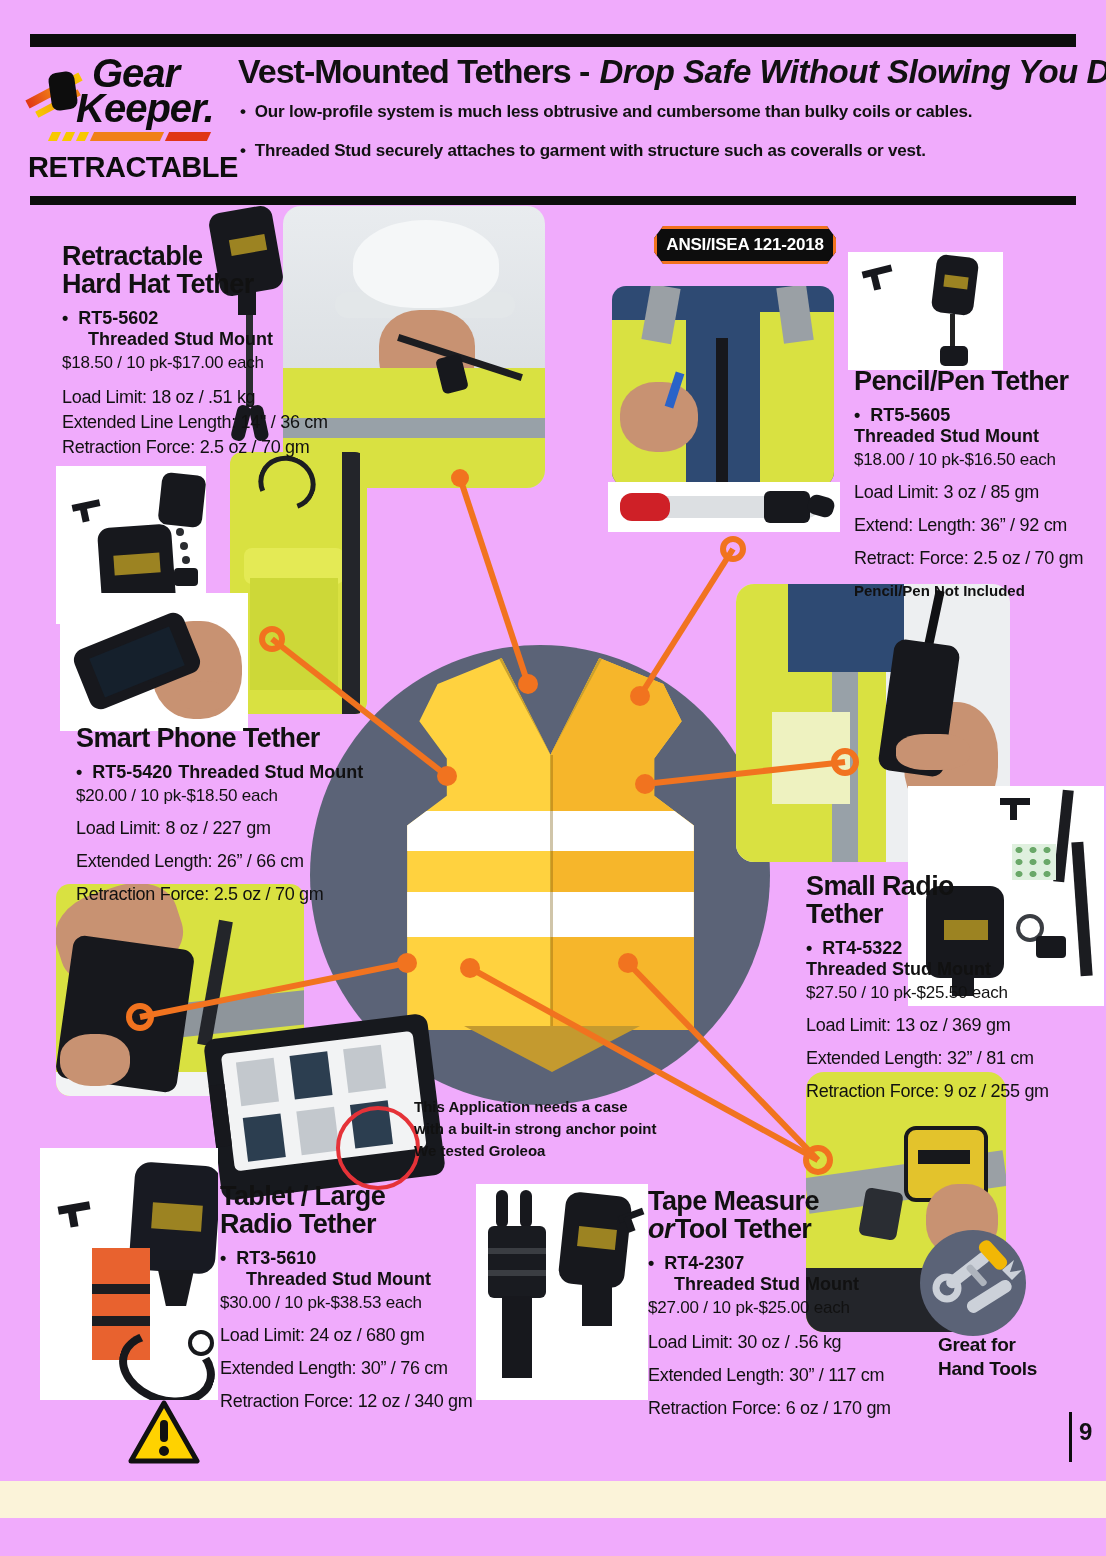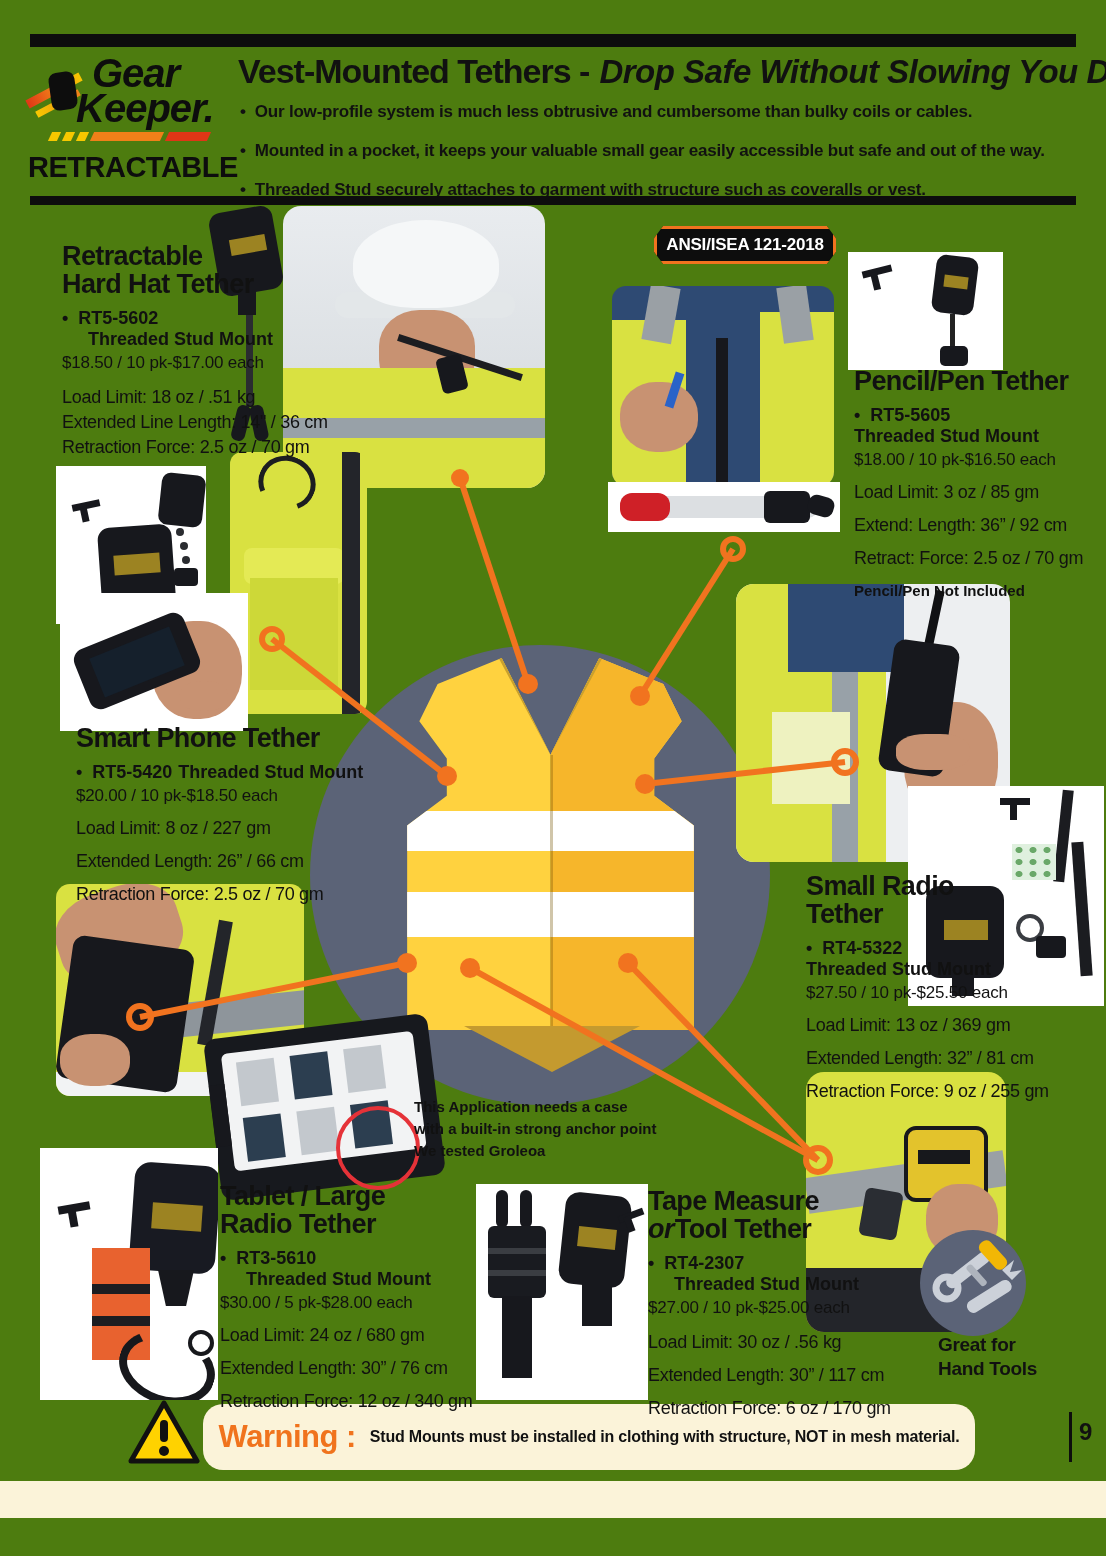--- a/index.html
+++ b/index.html
@@ -1,16 +1,16 @@
 <!DOCTYPE html>
 <html><head>
 <meta charset="utf-8">
 <style>
   html,body{margin:0;padding:0;background:#fff;}
-  #page{position:relative;width:1106px;height:1556px;background:#4d7c0f;overflow:hidden;
+  #page{position:relative;width:1106px;height:1556px;background:#f0abfc;overflow:hidden;
         font-family:"Liberation Sans",sans-serif;color:#111;}
   .abs{position:absolute;}
   
   .hbar{position:absolute;background:#0d0d0d;}
   .logo-line1,.logo-line2{font-style:italic;font-weight:900;font-size:40px;line-height:.88;
         letter-spacing:-1px;color:#0d0d0d;}
   .logo-tag{font-weight:900;font-size:29px;letter-spacing:-.5px;color:#0d0d0d;margin-top:10px;}
   .dashrow{display:flex;gap:5px;margin-top:6px;transform:skewX(-25deg);}
   .dash{height:9px;}
   .htitle{font-size:34px;font-weight:900;letter-spacing:-1px;white-space:nowrap;}
@@ -99,21 +99,20 @@
       <div class="dash" style="width:42px;background:#e03616"></div>
     </div>
     <div class="logo-tag">RETRACTABLE</div>
   </div>
 
   <div class="abs" style="left:238px;top:52px;white-space:nowrap">
     <span class="htitle">Vest-Mounted Tethers -</span><span class="hsub">Drop Safe Without Slowing You Down</span>
   </div>
   <div class="abs" style="left:240px;top:102px">
     <div class="hbullet"><span class="bd">•</span><span>Our low-profile system is much less obtrusive and cumbersome than bulky coils or cables.</span></div>
-    <div class="hbullet"><span class="bd">•</span><span>Mounted in a pocket, it keeps your valuable small gear easily accessible but safe and out of the way.</span></div>
     <div class="hbullet"><span class="bd">•</span><span>Threaded Stud securely attaches to garment with structure such as coveralls or vest.</span></div>
   </div>
   <div class="hbar" style="left:30px;top:196px;width:1046px;height:9px"></div>
 
   <div class="slate-circle"></div>
   <div class="vest">
     <div class="rhalf"></div>
     <div class="vneck"></div>
     <div class="stripe" style="top:41%;height:11%"></div>
     <div class="stripe" style="top:63%;height:12%"></div>
@@ -367,21 +366,21 @@
     <div class="pspec">Retraction Force: 9 oz / 255 gm</div>
   </div>
 
   <div class="pblock" style="left:220px;top:1183px">
     <div class="ptitle">
         <div>Tablet / Large</div>
         <div>Radio Tether</div>
       </div>
     <div class="psku"><span class="bd">•</span><span>RT3-5610</span></div>
     <div class="pmount ind">Threaded Stud Mount</div>
-    <div class="pprice">$30.00 / 5 pk-$28.00 each</div>
+    <div class="pprice">$30.00 / 10 pk-$38.53 each</div>
     <div class="pspec">Load Limit: 24 oz / 680 gm</div>
     <div class="pspec">Extended Length: 30” / 76 cm</div>
     <div class="pspec">Retraction Force: 12 oz / 340 gm</div>
   </div>
 
   <div class="pblock" style="left:648px;top:1188px">
     <div class="ptitle">
         <div>Tape Measure</div>
         <div><span class="it">or</span><span>Tool Tether</span></div>
       </div>
@@ -397,21 +396,17 @@
     <div>This Application needs a case</div>
     <div>with a built-in strong anchor point</div>
     <div><span>We tested </span><b>Groleoa</b></div>
   </div>
 
   <svg class="abs" style="left:126px;top:1398px;z-index:21" width="76" height="70" viewBox="0 0 76 70">
     <path d="M38 5 L71 63 L5 63 Z" fill="#FFD200" stroke="#111" stroke-width="5" stroke-linejoin="round"></path>
     <rect x="34" y="22" width="8" height="22" rx="4" fill="#111"></rect>
     <circle cx="38" cy="53" r="5" fill="#111"></circle>
   </svg>
-  <div class="warnbox">
-    <span class="warnlbl">Warning :</span>
-    <span class="warntxt">Stud Mounts must be installed in clothing with structure, NOT in mesh material.</span>
-  </div>
   <div class="creambar"></div>
   <div class="pageline"></div>
   <div class="pagenum">9</div>
 
 </div>
 
 </body></html>

